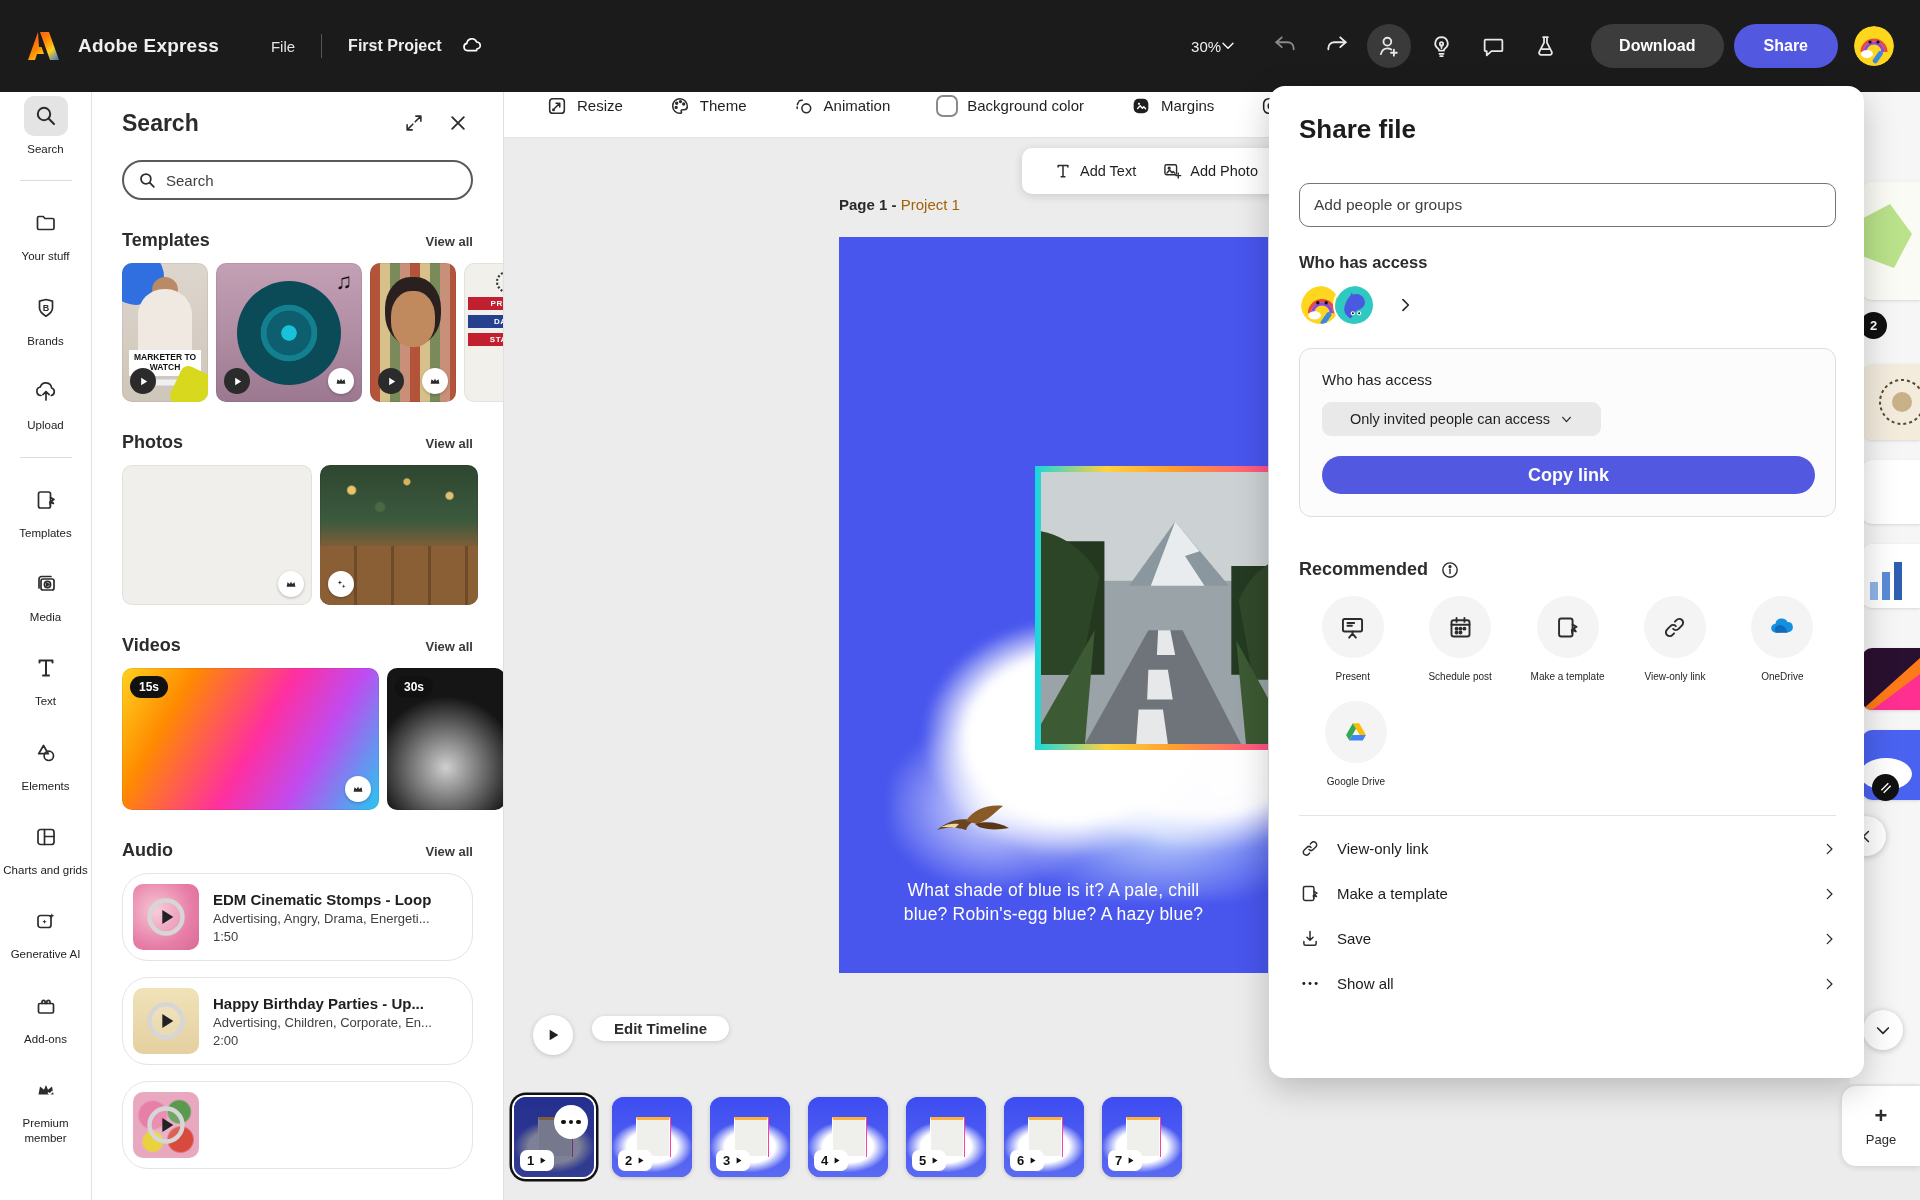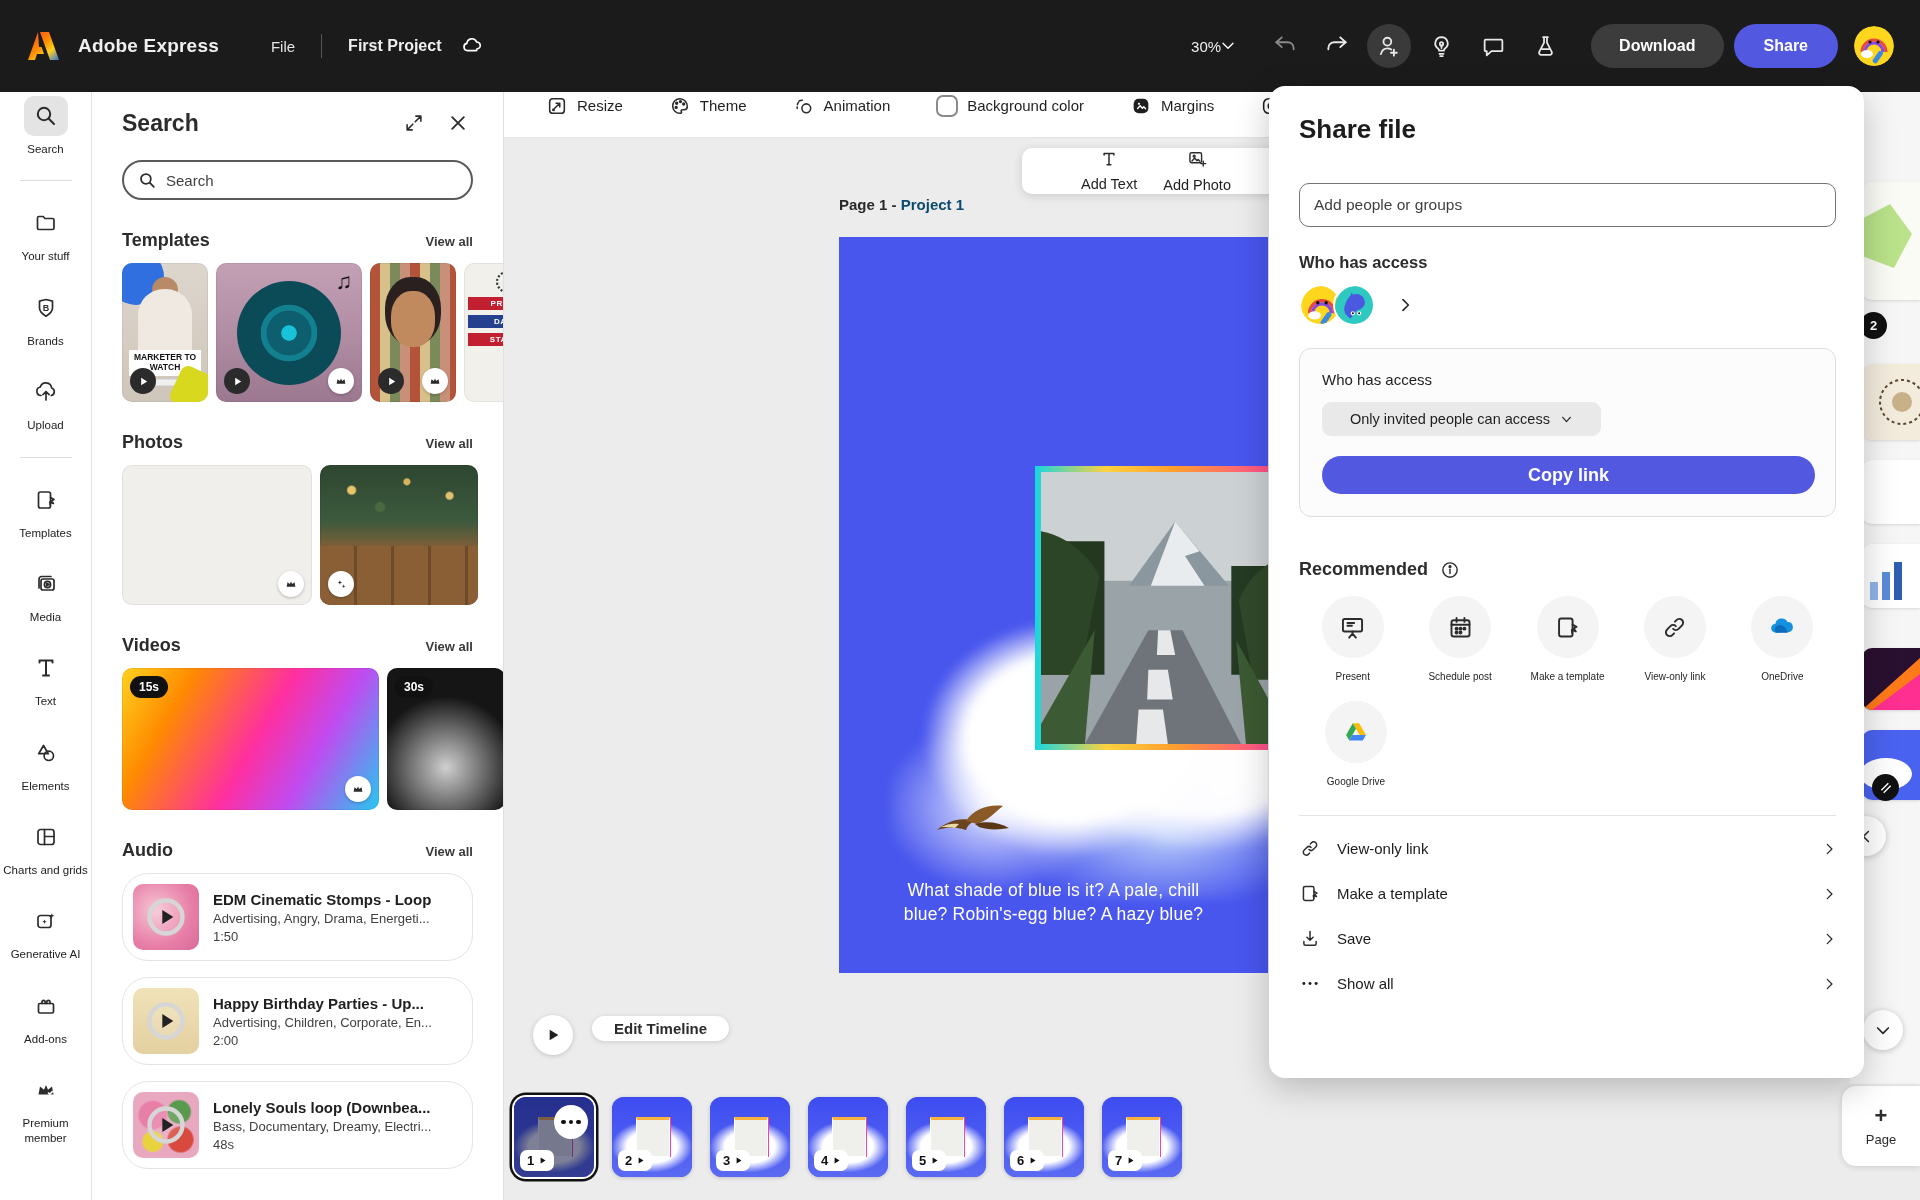--- a/index.html
+++ b/index.html
@@ -52,23 +52,23 @@
   .audio-thumb { width:66px; height:66px; border-radius:10px; flex:none; position:relative; display:flex; align-items:center; justify-content:center; overflow:hidden; }
   .audio-title { font-size:15px; font-weight:bold; color:#1f1f1f; margin-bottom:3px; white-space:nowrap; }
   .audio-tags { font-size:13px; color:#3f3f3f; margin-bottom:3px; white-space:nowrap; }
   .audio-dur { font-size:13px; color:#3f3f3f; }
 
   
   .ws-toolbar { position:absolute; left:504px; top:74px; width:1416px; height:64px; background:#fff; border-bottom:1px solid #e3e3e3; display:flex; align-items:center; padding-left:42px; gap:46px; z-index:5; }
   .ws-tool { display:flex; align-items:center; gap:9px; font-size:15px; color:#1f1f1f; cursor:pointer; }
   .bg-swatch { width:22px; height:22px; border-radius:7px; border:2px solid #8a8a8a; background:#fff; }
   .float-bar { position:absolute; left:1022px; top:148px; width:268px; height:46px; background:#fff; border-radius:10px; box-shadow:0 2px 10px rgba(0,0,0,.14); display:flex; align-items:center; justify-content:center; gap:26px; z-index:6; }
-  .float-item { display:flex; align-items:center; gap:8px; font-size:14.5px; color:#1f1f1f; cursor:pointer;flex-direction:column; }
+  .float-item { display:flex; align-items:center; gap:8px; font-size:14.5px; color:#1f1f1f; cursor:pointer; }
   .page-label { position:absolute; left:839px; top:196px; font-size:15px; z-index:4; }
-  .page-label b { color:#2a2a2a; } .page-label span.proj { color:#0c4a6e;font-weight:bold; }
+  .page-label b { color:#2a2a2a; } .page-label span.proj { color:#a16207; }
 
   
   .canvas { position:absolute; left:839px; top:237px; width:429px; height:736px; background:#4856ee; z-index:4; overflow:hidden; }
   .cloud { position:absolute; left:12%; top:48%; width:110%; height:42%;
     background:
       radial-gradient(ellipse 42% 52% at 38% 48%, #ffffff 0%, #ffffff 52%, rgba(255,255,255,0) 74%),
       radial-gradient(ellipse 50% 60% at 66% 40%, #ffffff 0%, #fdfdff 55%, rgba(255,255,255,0) 75%),
       radial-gradient(ellipse 34% 40% at 22% 70%, #e8ecff 0%, rgba(233,238,255,0) 70%),
       radial-gradient(ellipse 46% 38% at 58% 78%, #bcd0fa 0%, rgba(188,208,250,0) 70%);
     filter:blur(5px); }
@@ -514,25 +514,20 @@
         <div class="audio-dur">2:00</div>
       </div>
     </div>
     <div class="audio-card">
       <div class="audio-thumb a3-bg">
         <svg width="44" height="44" viewBox="0 0 24 24">
             <circle cx="12" cy="12" r="9" stroke="#d6d6d6" stroke-width="2.4" fill="rgba(255,255,255,.12)"></circle>
             <path d="M10 8.2l6 3.8-6 3.8z" fill="#222"></path>
           </svg>
       </div>
-      <div>
-        <div class="audio-title">Lonely Souls loop (Downbea...</div>
-        <div class="audio-tags">Bass, Documentary, Dreamy, Electri...</div>
-        <div class="audio-dur">48s</div>
-      </div>
     </div>
   </aside>
 
   <div class="ws-toolbar">
     <div class="ws-tool">
       <svg width="22" height="22" viewBox="0 0 24 24" class="ic">
           <rect x="4" y="4" width="16" height="16" rx="3.5"></rect>
           <path d="M9.5 14.5L15 9M15 9h-4M15 9v4"></path>
           <circle cx="8.2" cy="16" r=".8" fill="#2c2c2c"></circle>
         </svg>

